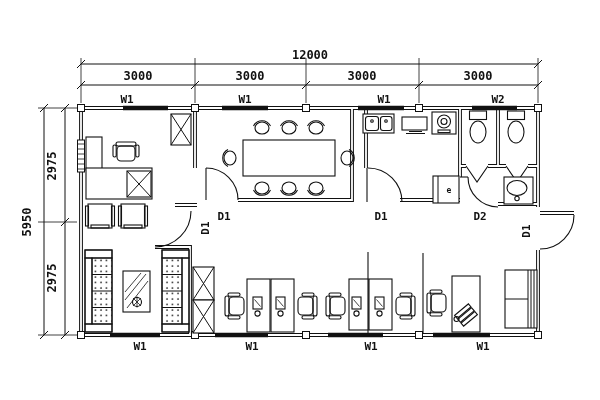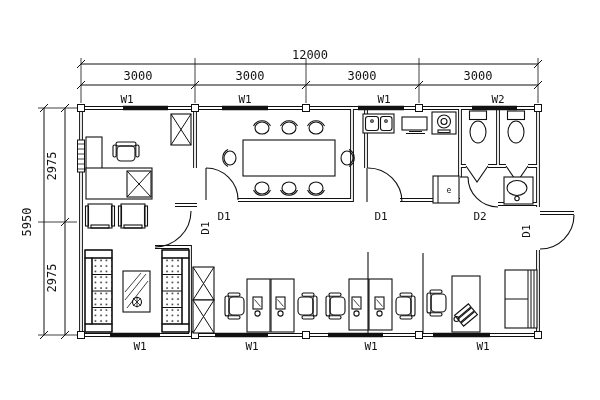--- a/index.html
+++ b/index.html
@@ -1,16 +1,16 @@
 <!DOCTYPE html>
 <html><head>
 <meta charset="utf-8">
 <style>
   html,body{margin:0;padding:0;background:#ffffff;}
-  .stage{width:600px;height:382px;position:relative;background:#fff;}
+  .stage{width:600px;height:382px;position:relative;background:#fff;font-weight:bold;}
   svg{display:block;}
   text{font-family:"DejaVu Sans Mono","Liberation Mono",monospace;fill:#111;}
   .dimtxt{font-size:12px;}
   .lbltxt{font-size:11px;}
   .tinytxt{font-size:8px;}
   .wallO{stroke:#111;stroke-width:3.8;fill:none;stroke-linecap:butt;}
   .wallI{stroke:#fff;stroke-width:1.8;fill:none;stroke-linecap:butt;}
   .win{stroke:#111;stroke-width:4.5;fill:none;}
   .ln{stroke:#111;stroke-width:1;fill:none;}
   .thin{stroke:#111;stroke-width:0.8;fill:none;}

